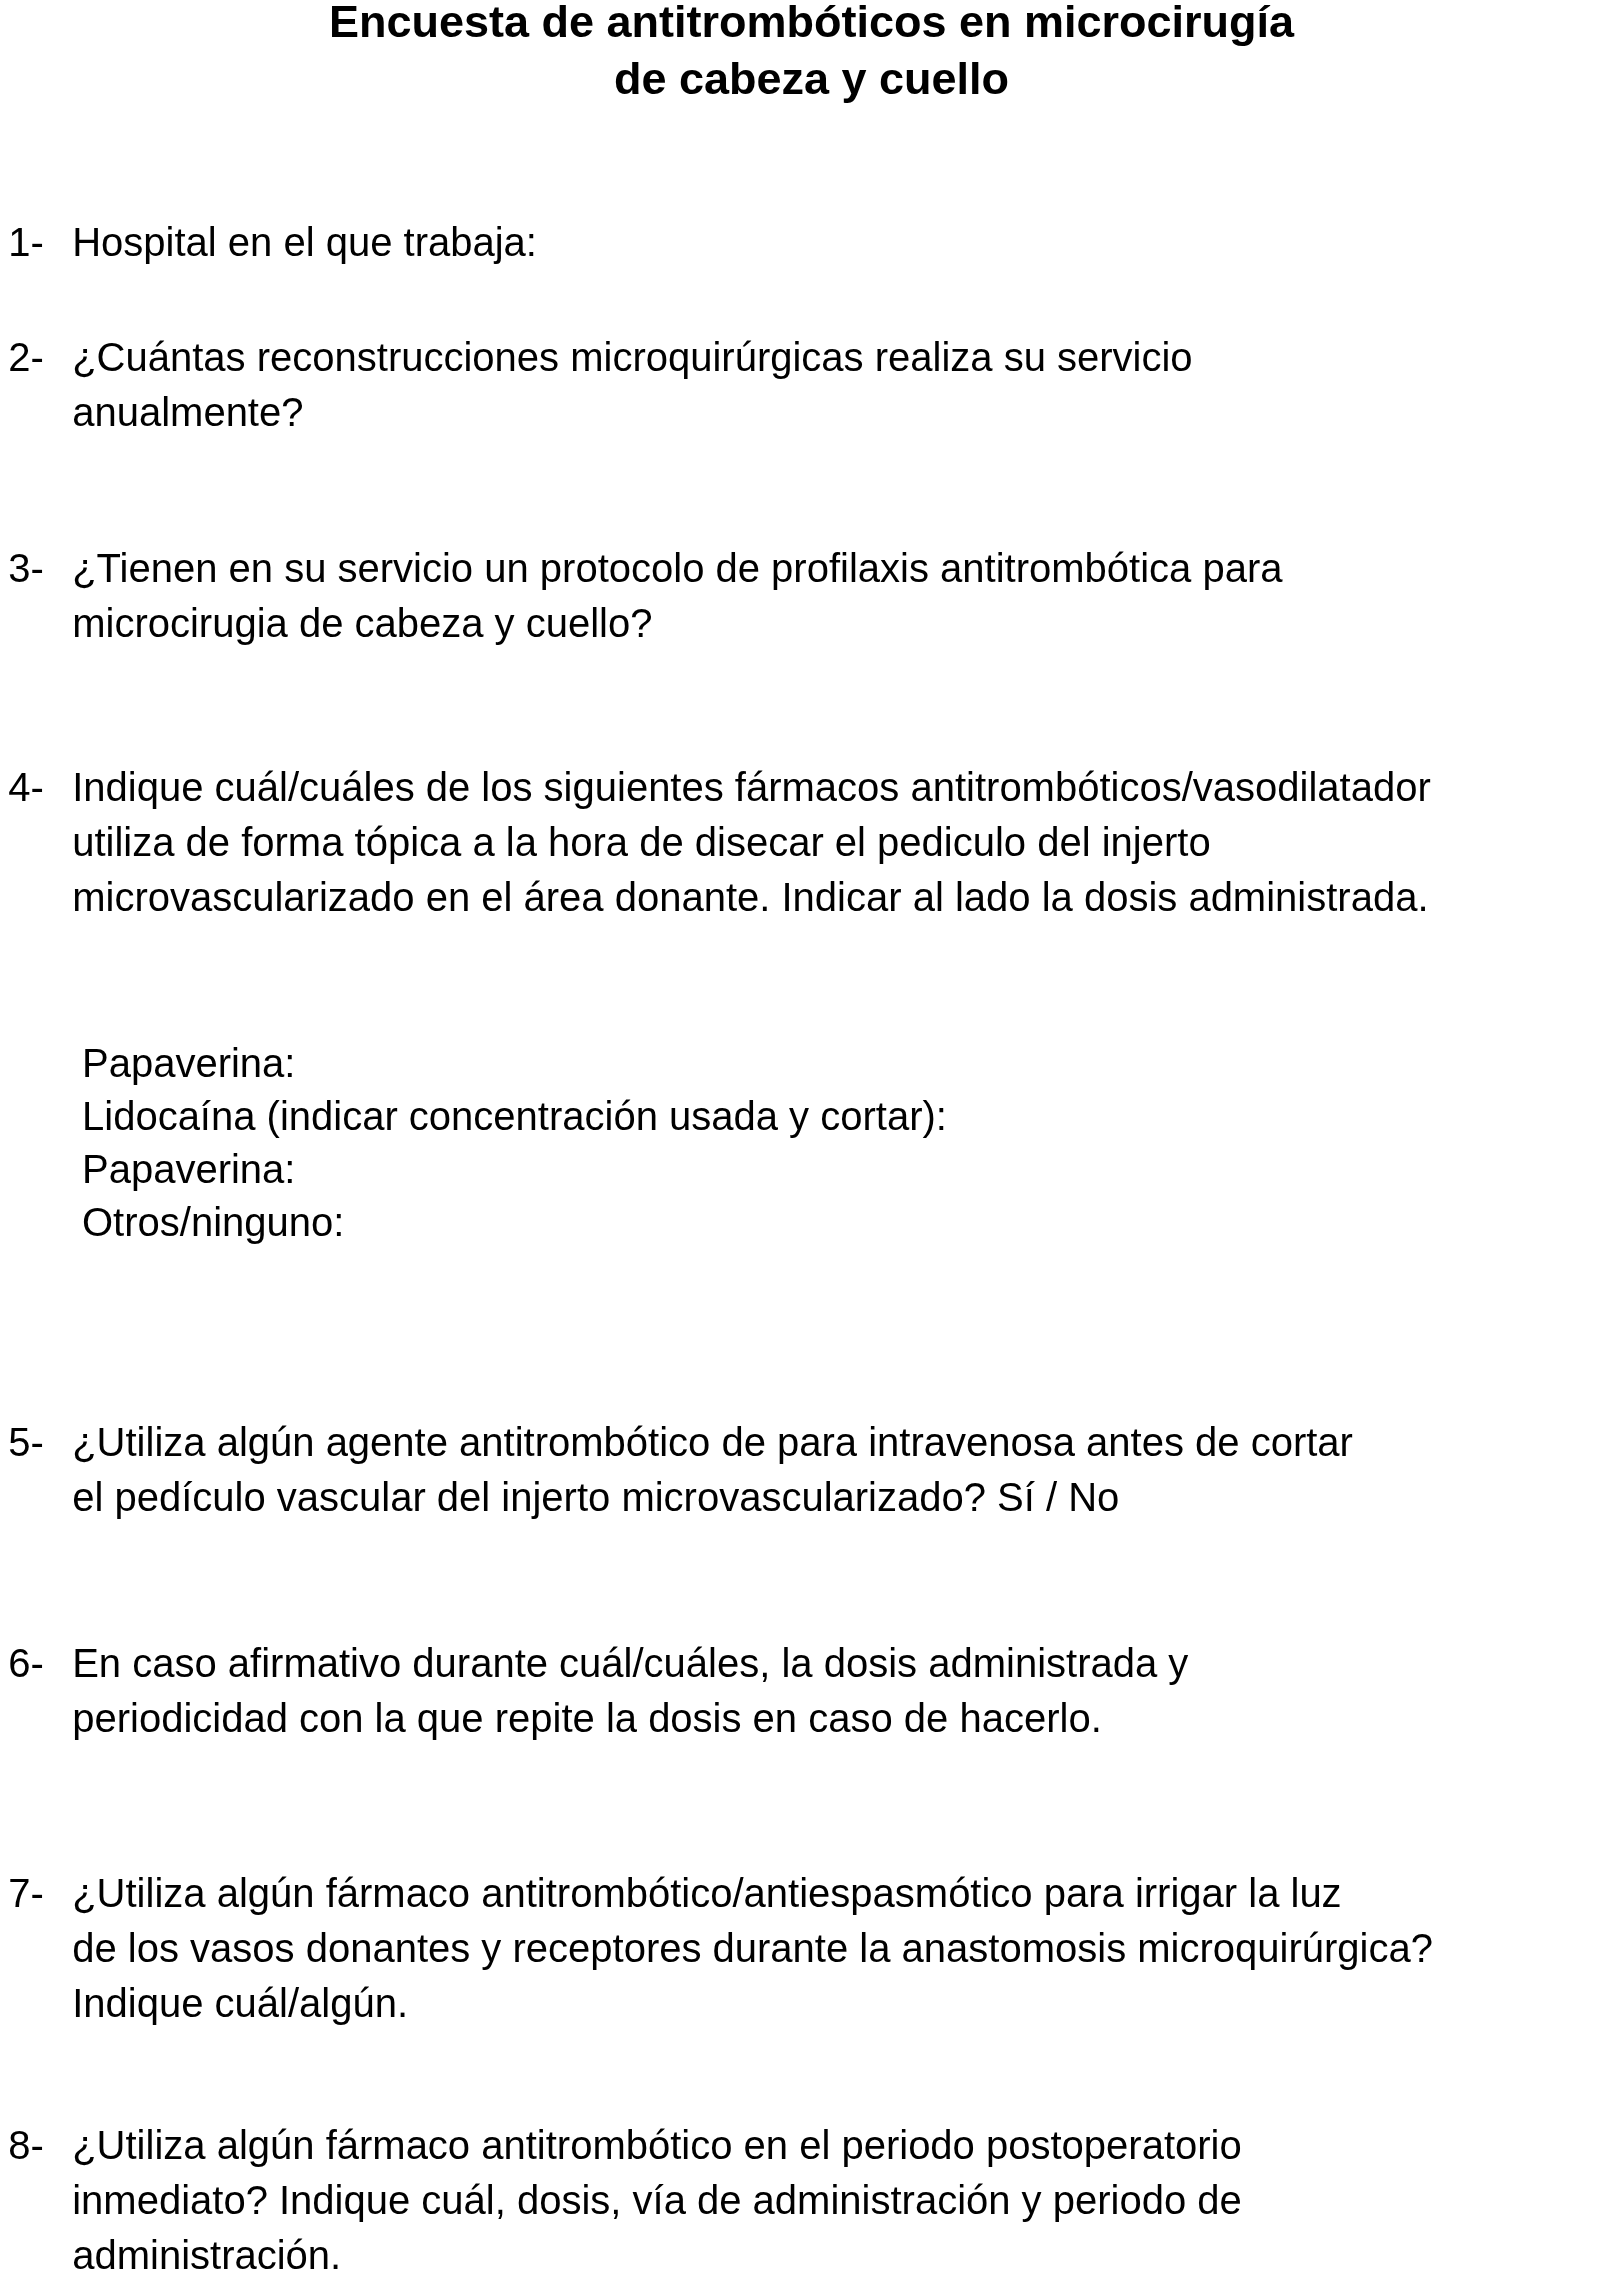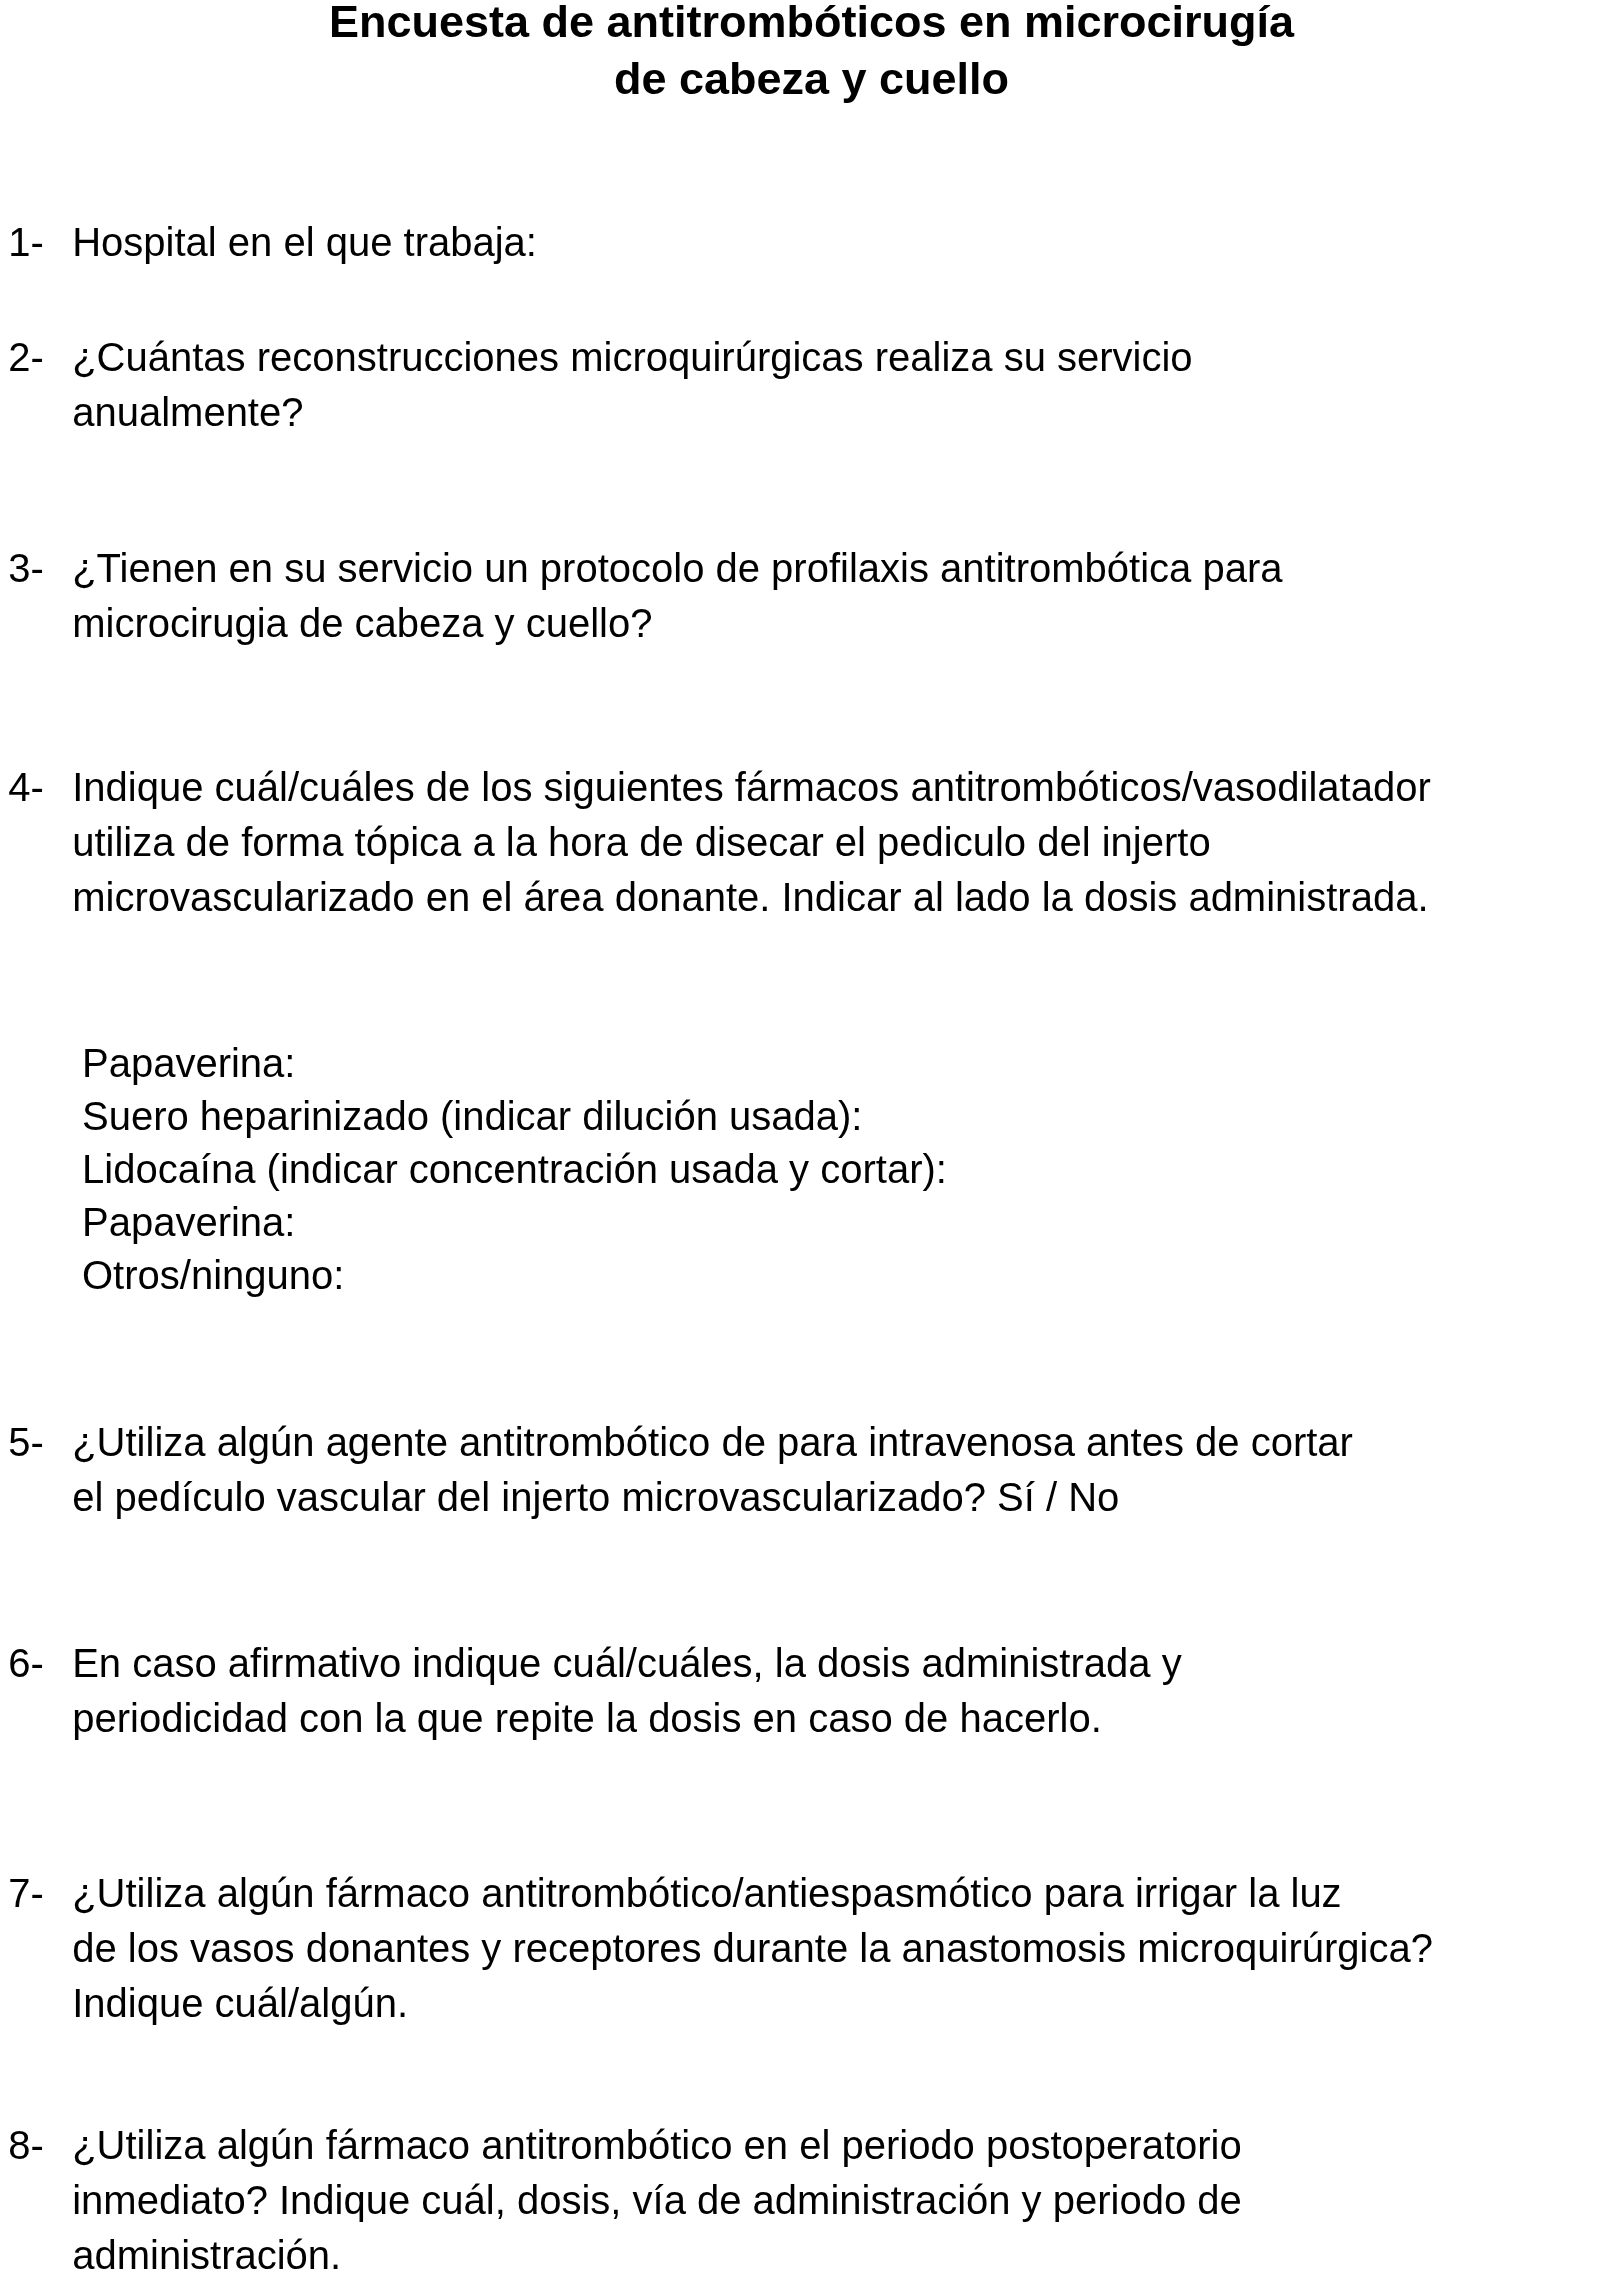--- a/index.html
+++ b/index.html
@@ -83,35 +83,34 @@
 
   <section class="question" style="top:760px">
     <span class="qnum">4-</span>
     <div class="qline">Indique cuál/cuáles de los siguientes fármacos antitrombóticos/vasodilatador</div>
     <div class="qline">utiliza de forma tópica a la hora de disecar el pediculo del injerto</div>
     <div class="qline">microvascularizado en el área donante. Indicar al lado la dosis administrada.</div>
   </section>
 
   <section class="drug-list" style="top:1037px">
     <div class="dline">Papaverina:</div>
-    <div class="dline">Suero heparinizado (indicar dilución usada):</div>
     <div class="dline">Lidocaína (indicar concentración usada y cortar):</div>
     <div class="dline">Papaverina:</div>
     <div class="dline">Otros/ninguno:</div>
   </section>
 
   <section class="question" style="top:1415px">
     <span class="qnum">5-</span>
     <div class="qline">¿Utiliza algún agente antitrombótico de para intravenosa antes de cortar</div>
     <div class="qline">el pedículo vascular del injerto microvascularizado? Sí / No</div>
   </section>
 
   <section class="question" style="top:1636px">
     <span class="qnum">6-</span>
-    <div class="qline">En caso afirmativo indique cuál/cuáles, la dosis administrada y</div>
+    <div class="qline">En caso afirmativo durante cuál/cuáles, la dosis administrada y</div>
     <div class="qline">periodicidad con la que repite la dosis en caso de hacerlo.</div>
   </section>
 
   <section class="question" style="top:1866px">
     <span class="qnum">7-</span>
     <div class="qline">¿Utiliza algún fármaco antitrombótico/antiespasmótico para irrigar la luz</div>
     <div class="qline">de los vasos donantes y receptores durante la anastomosis microquirúrgica?</div>
     <div class="qline">Indique cuál/algún.</div>
   </section>
 

